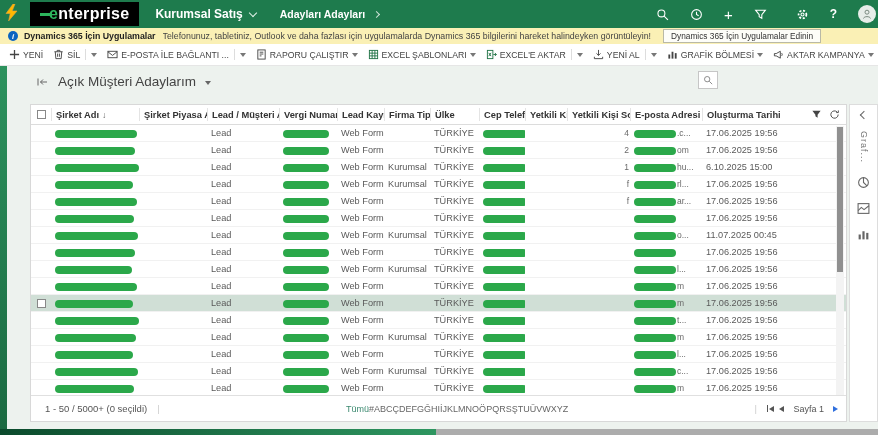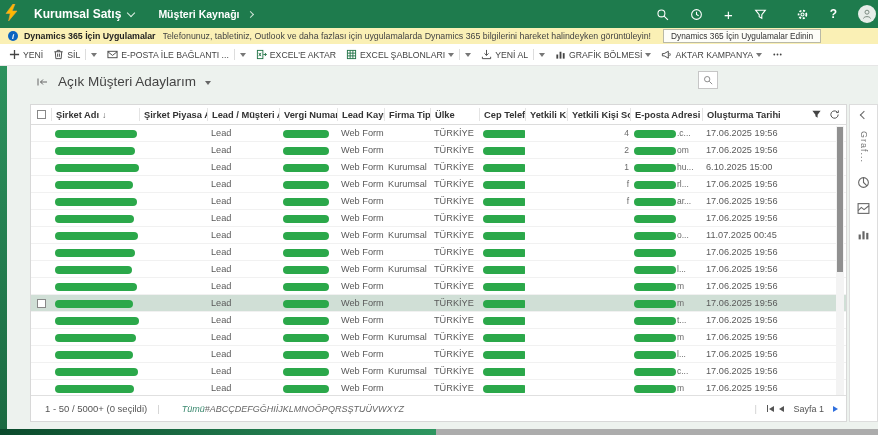--- a/index.html
+++ b/index.html
@@ -79,21 +79,21 @@
   .suffix { margin-left:1px; color:#6A6A6A; font-size:8.5px; }
   .cell.date { text-align:right; padding-right:14px; }
 
   .vscroll { position:absolute; right:2px; top:21px; width:8px; height:269px; background:#F3F3F3; }
   .vthumb { position:absolute; left:1px; top:1px; width:6px; height:145px; background:#909090; }
 
   
   .statusbar { position:absolute; left:0; bottom:0; width:100%; height:26px; border-top:1px solid #E0E0E0; background:#fff; display:flex; align-items:center; font-size:9.5px; color:#555; }
   .range { padding-left:14px; white-space:nowrap; }
   .sb-div { color:#CCC; margin:0 10px; }
-  .alpha { flex:1; display:flex; justify-content:flex-start; padding:0 12px; overflow:hidden;font-style:italic; }
+  .alpha { flex:1; display:flex; justify-content:center; padding:0 12px; overflow:hidden; }
   .jump { color:#666; font-size:9px; }
   .jump.active { color:#3C8A70; }
   .pager { display:flex; align-items:center; gap:5px; padding-right:8px; }
   .tri-l { width:0; height:0; border-top:3.5px solid transparent; border-bottom:3.5px solid transparent; border-right:5px solid #555; }
   .tri-r { width:0; height:0; border-top:3.5px solid transparent; border-bottom:3.5px solid transparent; border-left:5px solid #2F6FDE; }
   .pgbar { width:1.5px; height:7px; background:#555; margin-right:1px; }
   .first-page { display:flex; align-items:center; }
   .page-label { margin:0 4px; color:#555; font-size:9px; white-space:nowrap; }
 
   
@@ -110,26 +110,30 @@
 <div class="content-bg"></div>
 <div class="bottom-green"></div>
 <div class="bottom-gray"></div>
 
 <div class="topbar">
   <span class="bolt">
     <svg width="13" height="17" viewBox="0 0 13 17">
         <polygon points="8,0 1,9.5 5.2,9.5 3.6,17 12,7 7.2,7 10,0" fill="#FFB900" stroke="#E8A33D" stroke-width="0.6"></polygon>
       </svg>
   </span>
+  <div class="logo-box">
+    <span class="logo-dash"></span>
+    <span class="logo-text">enterprise</span>
+  </div>
   <div class="nav-area">
     <span>Kurumsal Satış</span>
     <span class="chev-down"></span>
   </div>
   <div class="nav-entity">
-    <span>Müşteri Kaynağı</span>
+    <span>Adayları Adayları</span>
     <span class="chev-right"></span>
   </div>
   <div class="topbar-icons">
     <span class="nav-ico">
       <svg viewBox="0 0 12 12" fill="none" stroke="currentColor">
           <circle cx="5" cy="5" r="3.2"></circle>
           <path d="M7.5 7.5L11 11"></path>
         </svg>
     </span>
     <span class="nav-ico">
@@ -194,37 +198,47 @@
           <path d="M1 3l5 4 5-4"></path>
         </svg>
       </span>
       <span class="tb-label">E-POSTA İLE BAĞLANTI ...</span>
     </div>
     <div class="tb-split">
       <span class="caret"></span>
     </div>
     <div class="tb-btn">
       <span class="ico">
+        <svg viewBox="0 0 12 12" fill="none" stroke="currentColor">
+          <rect x="2" y="1" width="8" height="10"></rect>
+          <path d="M4 3.5h4M4 5.5h4M4 7.5h2"></path>
+        </svg>
+      </span>
+      <span class="tb-label">RAPORU ÇALIŞTIR</span>
+      <span class="caret"></span>
+    </div>
+    <div class="tb-btn">
+      <span class="ico">
+        <svg viewBox="0 0 12 12" fill="none" stroke="#217346">
+          <rect x="1.5" y="1.5" width="9" height="9"></rect>
+          <path d="M1.5 4.5h9M1.5 7.5h9M4.5 1.5v9M7.5 1.5v9"></path>
+        </svg>
+      </span>
+      <span class="tb-label">EXCEL ŞABLONLARI</span>
+      <span class="caret"></span>
+    </div>
+    <div class="tb-btn">
+      <span class="ico">
         <svg viewBox="0 0 12 12" fill="none" stroke="#217346">
           <rect x="1.5" y="1.5" width="6" height="9"></rect>
           <path d="M3 4.2l2.5 3.6M5.5 4.2L3 7.8"></path>
           <path d="M8 6h3.3M9.7 4.3L11.3 6 9.7 7.7"></path>
         </svg>
       </span>
       <span class="tb-label">EXCEL'E AKTAR</span>
-    </div>
-    <div class="tb-btn">
-      <span class="ico">
-        <svg viewBox="0 0 12 12" fill="none" stroke="#217346">
-          <rect x="1.5" y="1.5" width="9" height="9"></rect>
-          <path d="M1.5 4.5h9M1.5 7.5h9M4.5 1.5v9M7.5 1.5v9"></path>
-        </svg>
-      </span>
-      <span class="tb-label">EXCEL ŞABLONLARI</span>
-      <span class="caret"></span>
     </div>
     <div class="tb-split">
       <span class="caret"></span>
     </div>
     <div class="tb-btn">
       <span class="ico">
         <svg viewBox="0 0 12 12" fill="none" stroke="currentColor">
           <path d="M6 1v6M3.8 4.8L6 7l2.2-2.2M1.5 8.5v2h9v-2"></path>
         </svg>
       </span>

